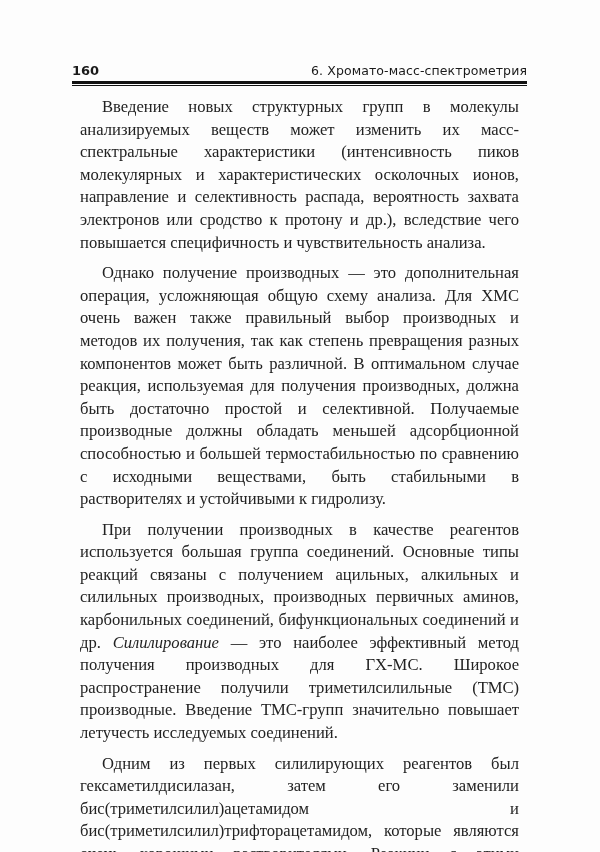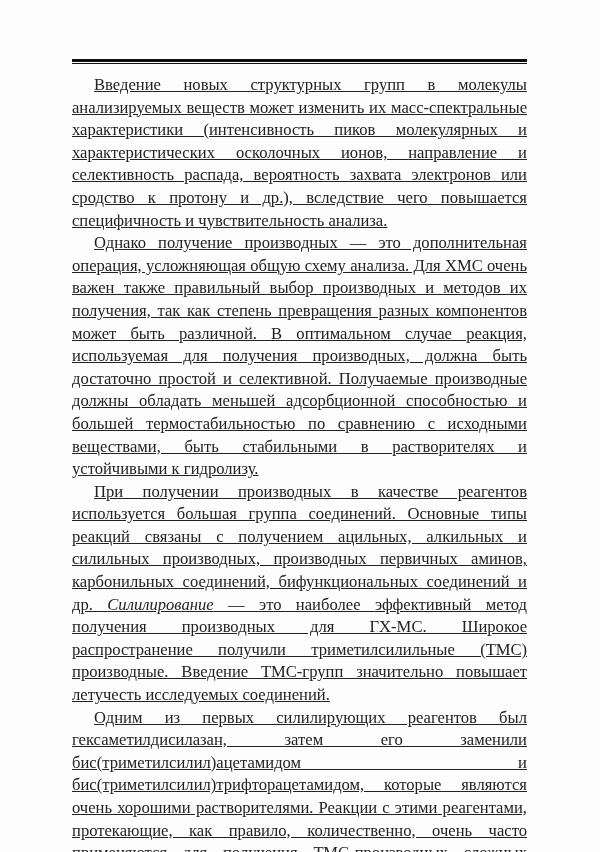--- a/index.html
+++ b/index.html
@@ -6,27 +6,31 @@
   body { width: 600px; height: 852px; position: relative; overflow: hidden; }
   .page { position: absolute; left: 72px; top: 56px; width: 455px; }
   .header { display: flex; justify-content: space-between; align-items: flex-end;
             font-family: "DejaVu Sans", sans-serif; color: #1a1a1a; height: 22px; }
   .page-num { font-weight: bold; font-size: 13px; }
   .running-title { font-size: 12.5px; letter-spacing: 0.1px; }
   .rule-thick { height: 3px; background: #111; margin-top: 3px; }
   .rule-thin { height: 1px; background: #111; margin-top: 1px; }
   .body { margin-top: 10px; font-family: "Liberation Serif", "DejaVu Serif", serif;
           font-size: 16.6px; line-height: 22.6px; color: #222; text-align: justify; }
-  .body p { margin: 0; text-indent: 22px; hyphens: manual; text-decoration: underline; }
+  .body p { margin: 8px; text-indent: 22px; hyphens: manual; }
   .body em { font-style: italic; }
 </style>
 </head>
 <body>
 
 <div class="page">
+  <div class="header">
+    <span class="page-num">160</span>
+    <span class="running-title">6. Хромато-масс-спектрометрия</span>
+  </div>
   <div class="rule-thick"></div>
   <div class="rule-thin"></div>
 
   <div class="body">
     <p>Введение новых структурных групп в молекулы анализируемых веществ может изменить их масс-спектральные характеристики (интенсивность пиков молекулярных и характеристических осколочных ионов, направление и селективность распада, вероятность захвата электронов или сродство к протону и др.), вследствие чего повышается специфичность и чувствительность анализа.</p>
     <p>Однако получение производных — это дополнительная операция, усложняющая общую схему анализа. Для ХМС очень важен также правильный выбор производных и методов их получения, так как степень превращения разных компонентов может быть различной. В оптимальном случае реакция, используемая для получения производных, должна быть достаточно простой и селективной. Получаемые производные должны обладать меньшей адсорбционной способностью и большей термостабильностью по сравнению с исходными веществами, быть стабильными в растворителях и устойчивыми к гидролизу.</p>
     <p><span>При получении производных в качестве реагентов используется большая группа соединений. Основные типы реакций связаны с получением ацильных, алкильных и силильных производных, производных первичных аминов, карбонильных соединений, бифункциональных соединений и др. </span><em>Силилирование</em><span> — это наиболее эффективный метод получения производных для ГХ-МС. Широкое распространение получили триметилсилильные (ТМС) производные. Введение ТМС-групп значительно повышает летучесть исследуемых соединений.</span></p>
     <p>Одним из первых силилирующих реагентов был гексаметилдисилазан, затем его заменили бис(триметилсилил)ацетамидом и бис(триметилсилил)трифторацетамидом, которые являются очень хорошими растворителями. Реакции с этими реагентами, протекающие, как правило, количественно, очень часто применяются для получения ТМС-производных сложных смесей органических соединений, выделяемых из биологических объектов.</p>
 
   </div>

